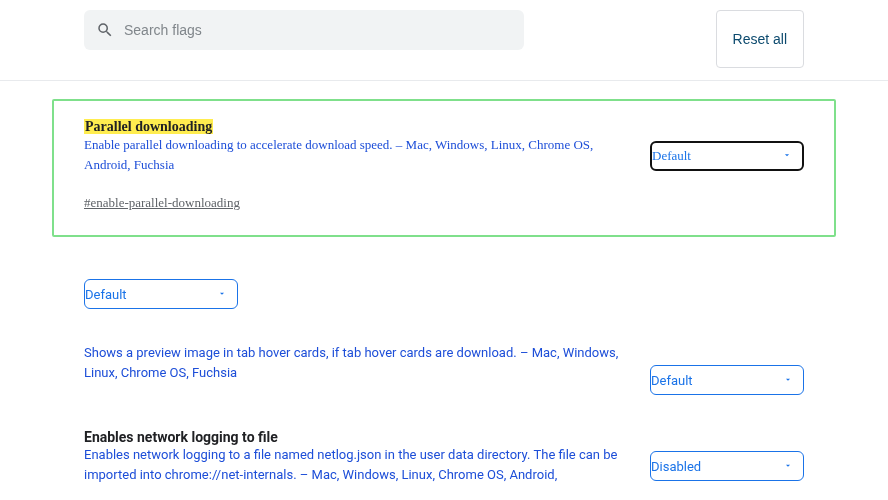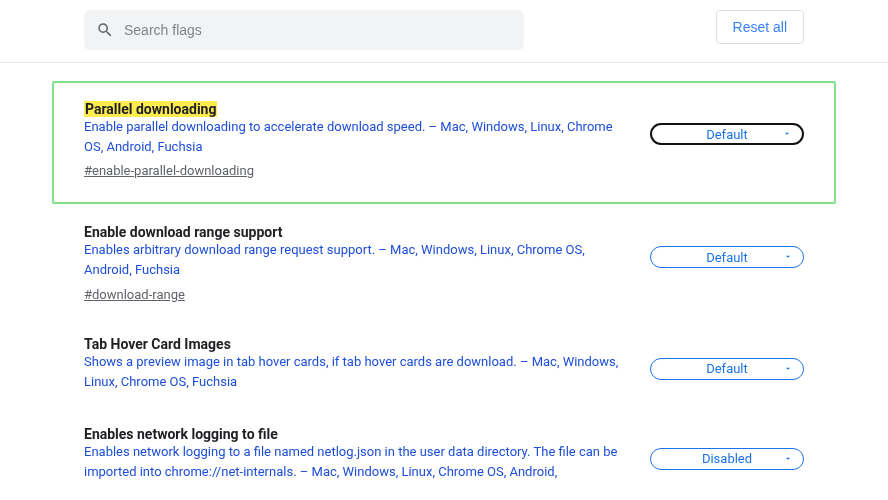--- a/index.html
+++ b/index.html
@@ -38,39 +38,40 @@
     color: #5f6368;
     margin-left: 10px;
     width: 100%;
   }
   .search-input::placeholder { color: #80868b; }
   .spacer { flex: 1; }
   .reset-btn {
     background: #fff;
     border: 1px solid #dadce0;
     border-radius: 4px;
-    color: #3b82f6;
+    color: #0c4a6e;
     font-size: 14px;
-    padding: 8px 16px;
+    padding: 20px 16px;
     cursor: pointer;
   }
   .content {
     padding: 18px 52px 0 52px;
   }
   .flag {
     display: flex;
     align-items: flex-start;
     padding: 16px 32px 18px 32px;
     gap: 24px;
   }
   .flag.highlighted {
     border: 2px solid #7fe08b;
     border-radius: 2px;
     padding: 18px 30px 24px 30px;
     margin-bottom: 4px;
+    font-family: Liberation Serif, serif;
   }
   .flag-body { flex: 1; }
   .flag-title {
     font-size: 14px;
     font-weight: 700;
     color: #202124;
     display: inline;
   }
   .flag-title.hl {
     background: #ffed4f;
@@ -79,36 +80,35 @@
   .flag-desc {
     font-size: 13px;
     color: #1d4ed8;
     line-height: 1.55;
     margin-top: 0;
   }
   .flag-anchor {
     font-size: 13px;
     color: #5f6368;
     text-decoration: underline;
-    margin-top: 6px;
+    margin-top: 20px;
     display: inline-block;
     cursor: pointer;
   }
   .flag-control {
     flex: 0 0 154px;
     margin-top: 22px;
   }
   .select {
     position: relative;
-    height: 22px;
+    height: 30px;
     border: 1px solid #1a73e8;
-    border-radius: 12px;
+    border-radius: 6px;
     display: flex;
     align-items: center;
-    justify-content: center;
     color: #1a73e8;
     font-size: 13px;
     cursor: pointer;
     background: #fff;
   }
   .select.focused {
     border: 2px solid #111;
     color: #1a73e8;
   }
   .select .chev {
@@ -146,40 +146,34 @@
         <span class="chev">
           <svg width="10" height="10" viewBox="0 0 24 24" fill="#1a73e8">
               <path d="M7 10l5 5 5-5z"></path>
             </svg>
         </span>
       </div>
     </div>
   </div>
 
   <div class="flag">
-    <div class="flag-body">
-      <span class="flag-title">Enable download range support</span>
-      <div class="flag-desc">Enables arbitrary download range request support. – Mac, Windows, Linux, Chrome OS, Android, Fuchsia</div>
-      <a class="flag-anchor">#download-range</a>
-    </div>
     <div class="flag-control">
       <div class="select">
         <span>Default</span>
         <span class="chev">
           <svg width="10" height="10" viewBox="0 0 24 24" fill="#1a73e8">
               <path d="M7 10l5 5 5-5z"></path>
             </svg>
         </span>
       </div>
     </div>
   </div>
 
   <div class="flag">
     <div class="flag-body">
-      <span class="flag-title">Tab Hover Card Images</span>
       <div class="flag-desc">Shows a preview image in tab hover cards, if tab hover cards are download. – Mac, Windows, Linux, Chrome OS, Fuchsia</div>
     </div>
     <div class="flag-control">
       <div class="select">
         <span>Default</span>
         <span class="chev">
           <svg width="10" height="10" viewBox="0 0 24 24" fill="#1a73e8">
               <path d="M7 10l5 5 5-5z"></path>
             </svg>
         </span>

